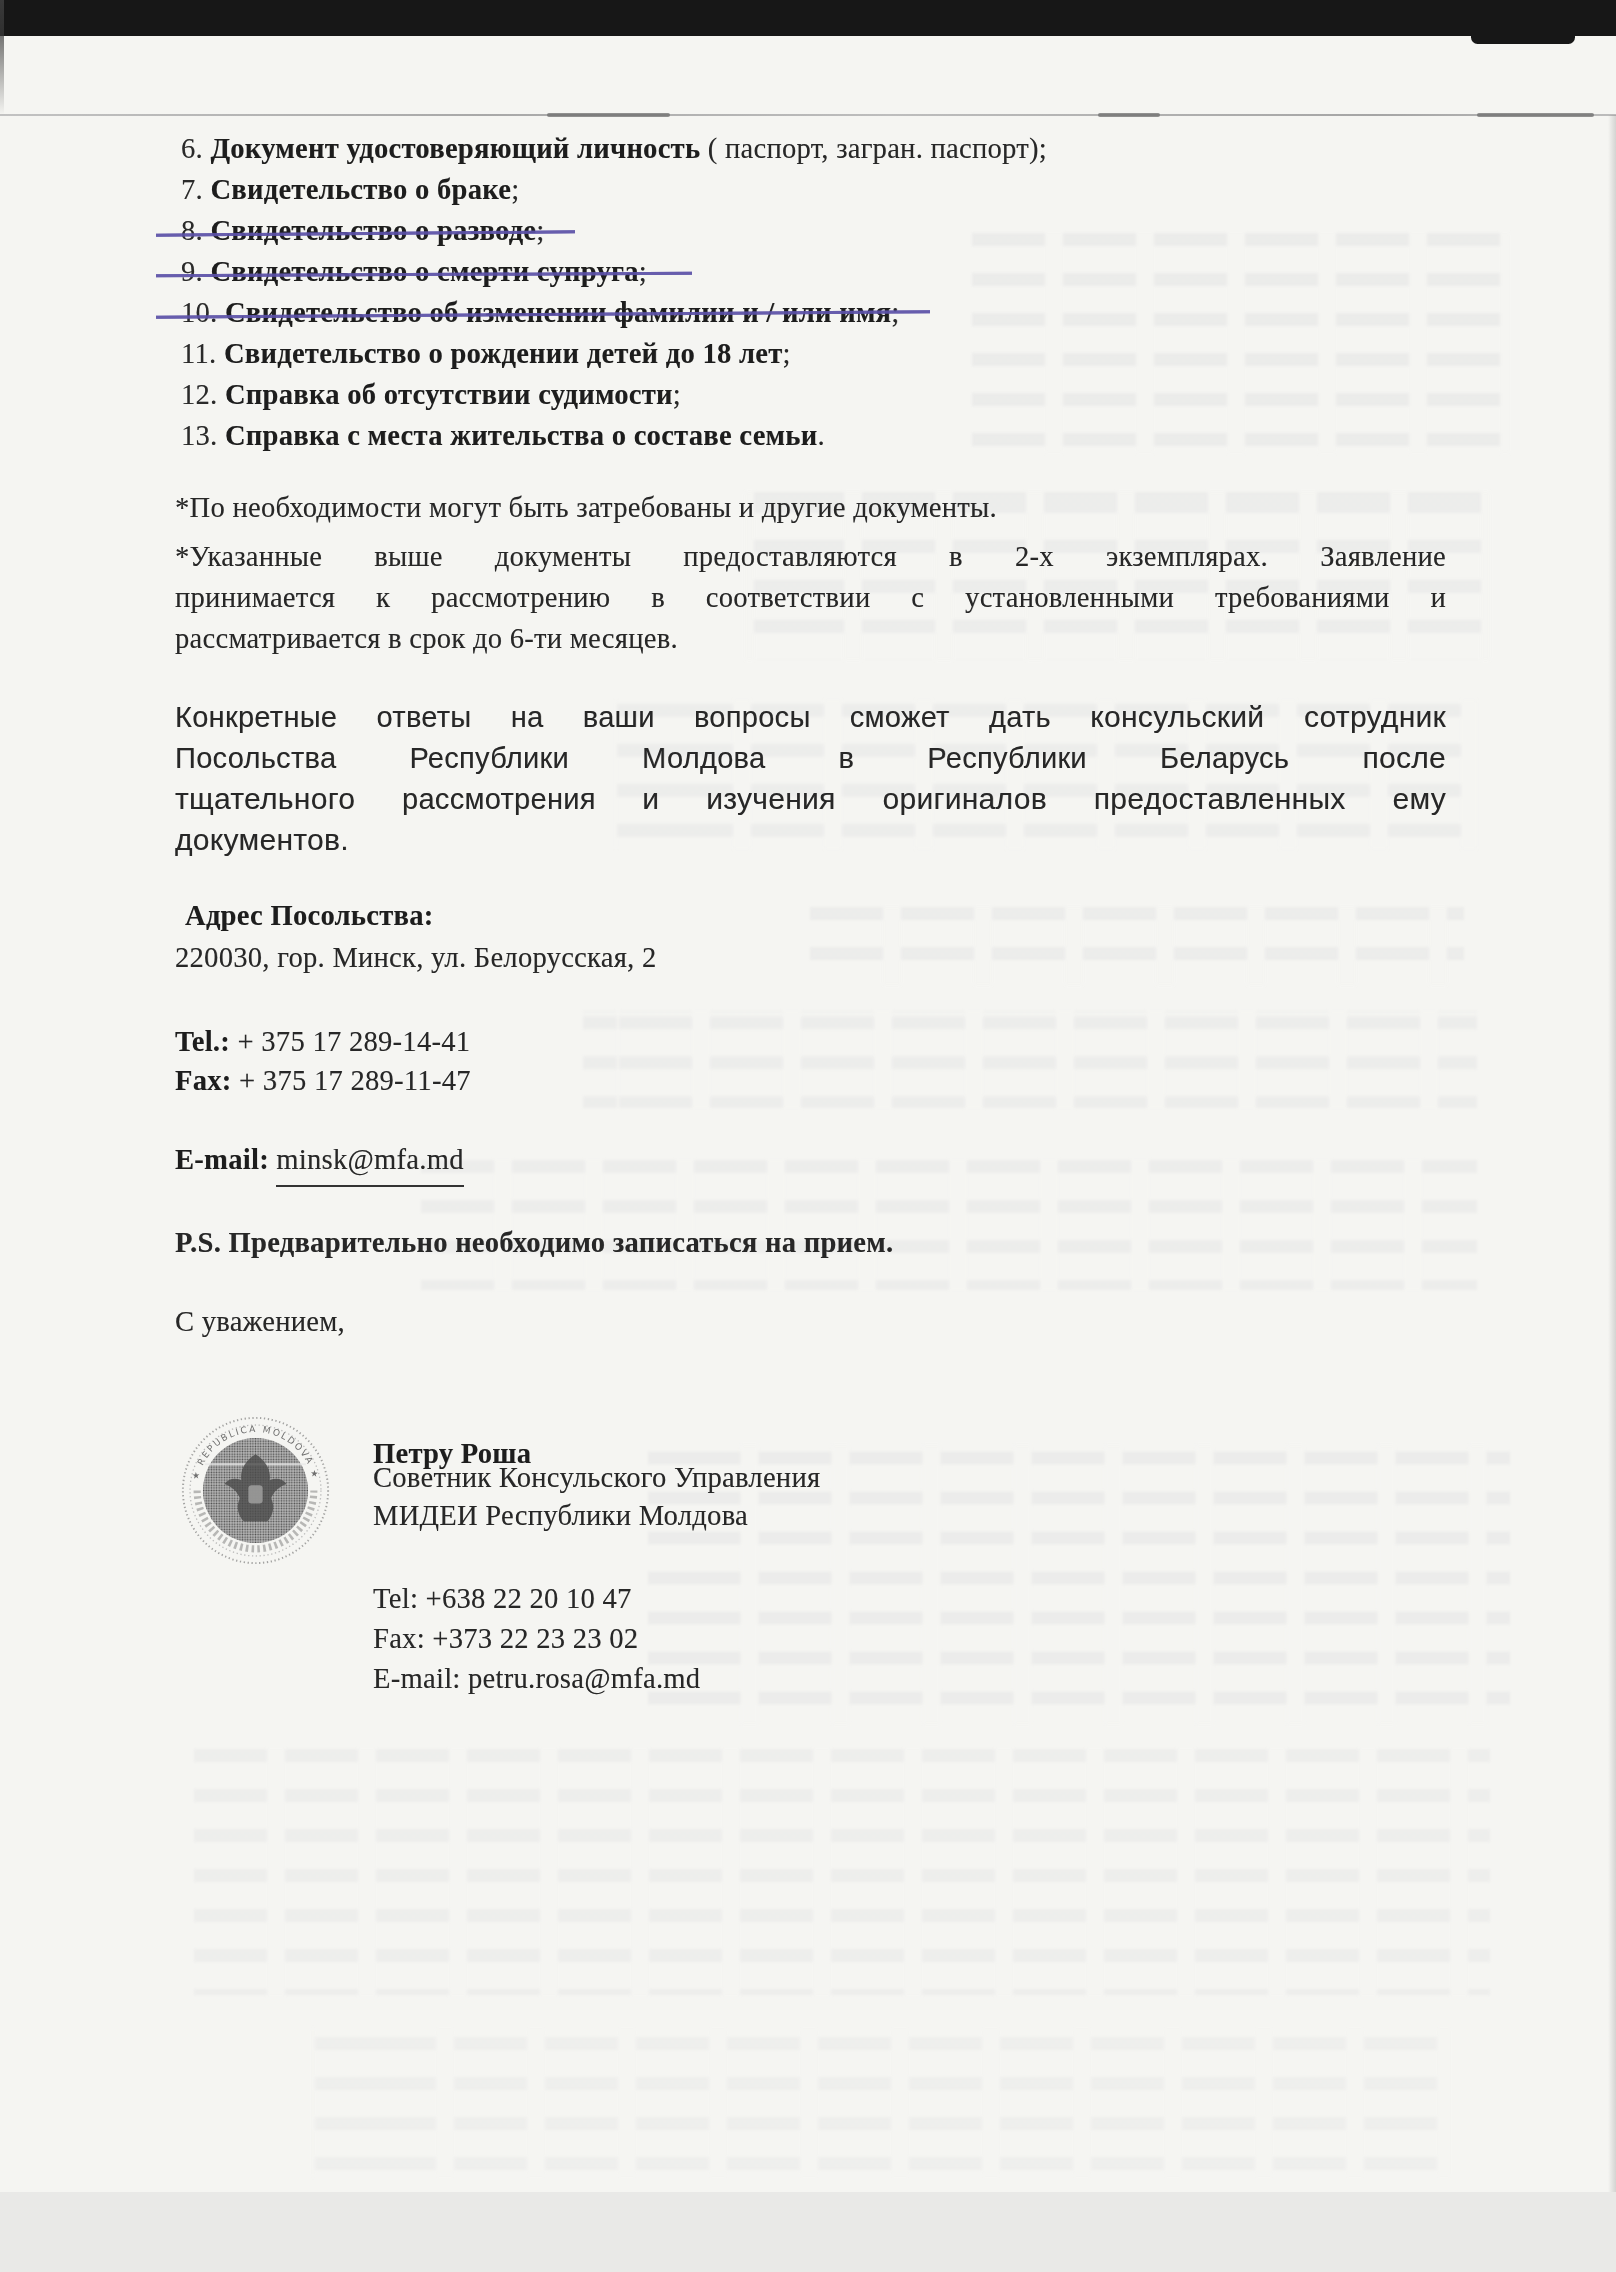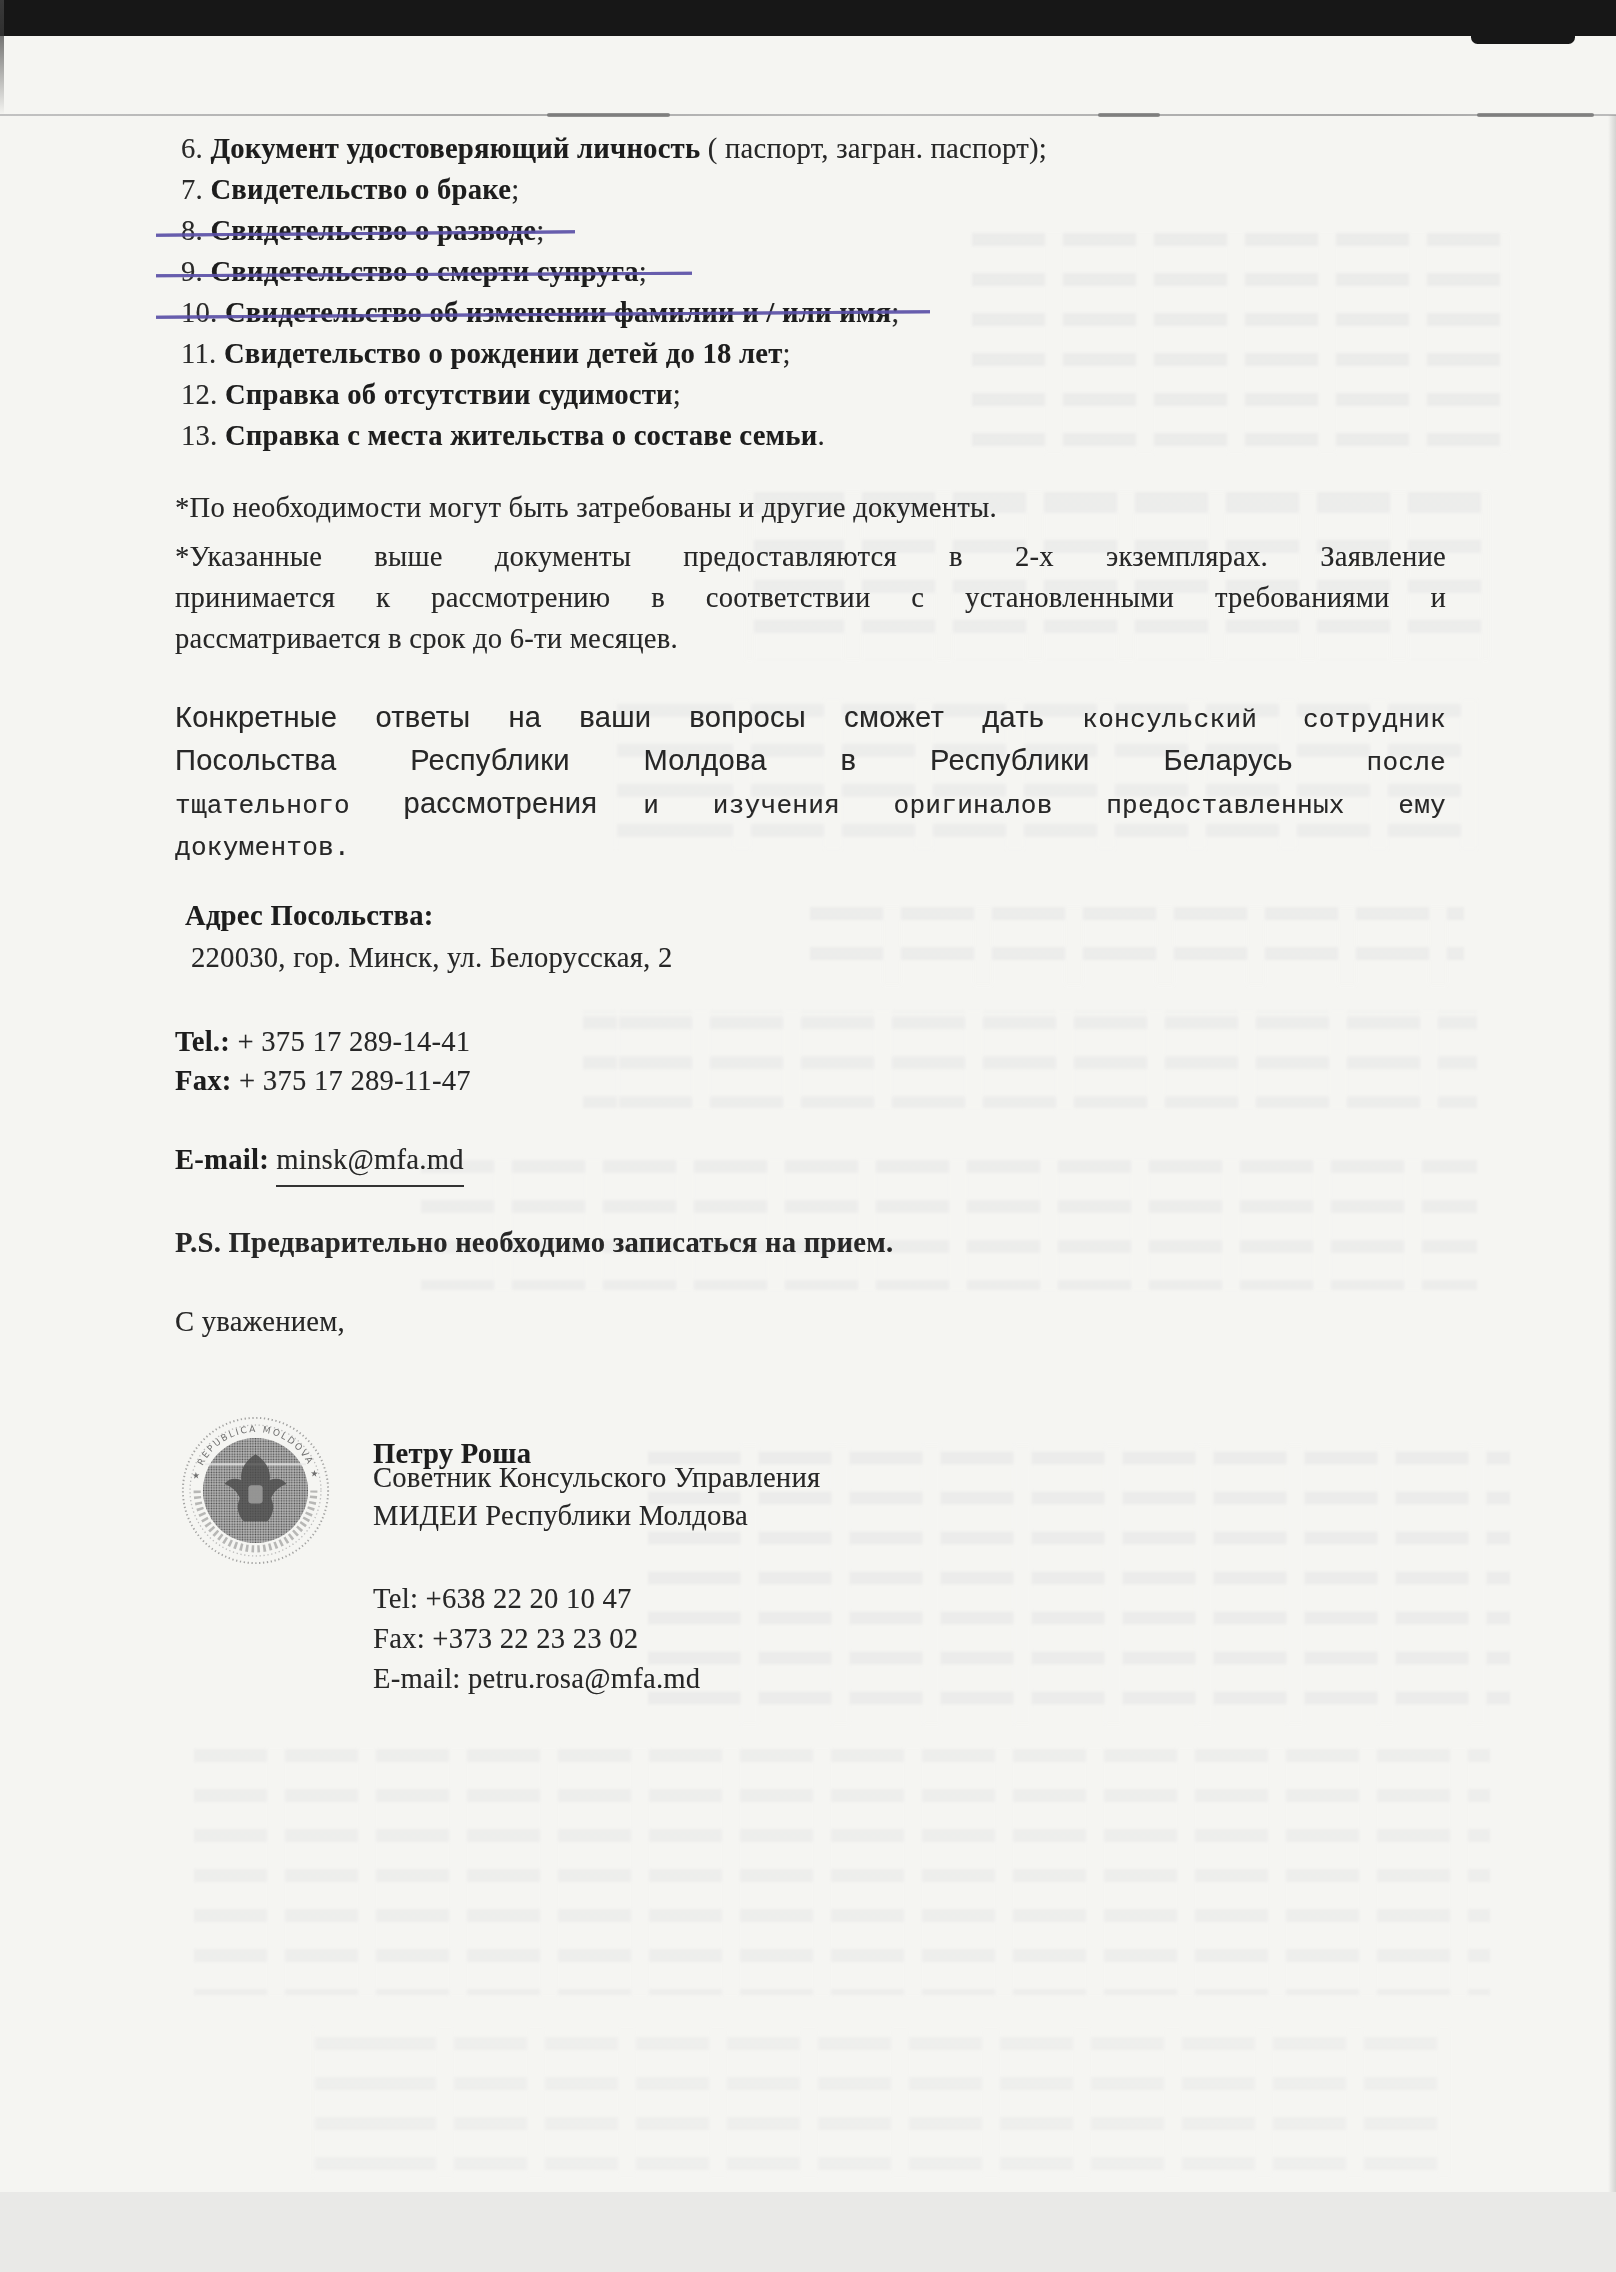--- a/index.html
+++ b/index.html
@@ -40,21 +40,21 @@
           box-shadow:0 0 0.6px rgba(91,81,168,.9);opacity:.92;}
   .li:nth-child(3) .strike{transform:rotate(-.45deg);}
   .li:nth-child(4) .strike{transform:rotate(-.25deg);right:-45px;}
   .li:nth-child(5) .strike{transform:rotate(-.4deg);top:50%;}
   .jwrap{position:absolute;width:1271px;left:175px;font-size:28.5px;line-height:41px;letter-spacing:0.3px;
          text-shadow:0.3px 0.3px 0.5px rgba(35,35,35,.35);}
   .jline{text-align:justify;text-align-last:justify;white-space:normal;}
   .jline.last{text-align-last:left;}
   .cons{line-height:40px;}
   .f-sans{font-family:"Liberation Sans","DejaVu Sans",sans-serif;font-size:29px;}
-  .f-serif{font-family:Liberation Mono, monospace;font-size:26px;}
+  .f-serif{font-family:Liberation Sans, sans-serif;font-size:30px;}
   .email-underline{border-bottom:2.6px solid #333;padding-bottom:10px;}
   svg text{font-family:"DejaVu Sans",sans-serif;}
   .seal{position:absolute;left:179px;top:1414px;opacity:.92;}
 </style>
 </head>
 <body>
 
 <div class="page">
 
   <div class="scan-band"></div>
@@ -95,21 +95,21 @@
     </div>
 
   <div class="jwrap" id="consular" style="top:697px;">
       <div class="jline cons"><span class="f-sans">Конкретные ответы на ваши вопросы сможет дать </span><span class="f-serif">консульский сотрудник</span></div>
       <div class="jline cons"><span class="f-sans">Посольства Республики Молдова в Республики Беларусь </span><span class="f-serif">после</span></div>
       <div class="jline cons"><span class="f-serif">тщательного </span><span class="f-sans">рассмотрения </span><span class="f-serif">и изучения оригиналов предоставленных ему</span></div>
       <div class="jline cons last"><span class="f-serif">документов.</span></div>
     </div>
 
   <div class="tline" style="left:185px;top:895px;"><b>Адрес Посольства:</b></div>
-  <div class="tline" style="left:175px;top:937px;margin-left:16px;">220030, гор. Минск, ул. Белорусская, 2</div>
+  <div class="tline" style="left:175px;top:937px;">220030, гор. Минск, ул. Белорусская, 2</div>
 
   <div class="tline" style="left:175px;top:1021px;"><b>Tel.:</b><span> + 375 17 289-14-41</span></div>
   <div class="tline" style="left:175px;top:1060px;"><b>Fax:</b><span> + 375 17 289-11-47</span></div>
 
   <div class="tline" style="left:175px;top:1139px;">
     <b>E-mail:</b>
     <span> </span>
     <span class="email-underline">minsk@mfa.md</span>
   </div>
 

